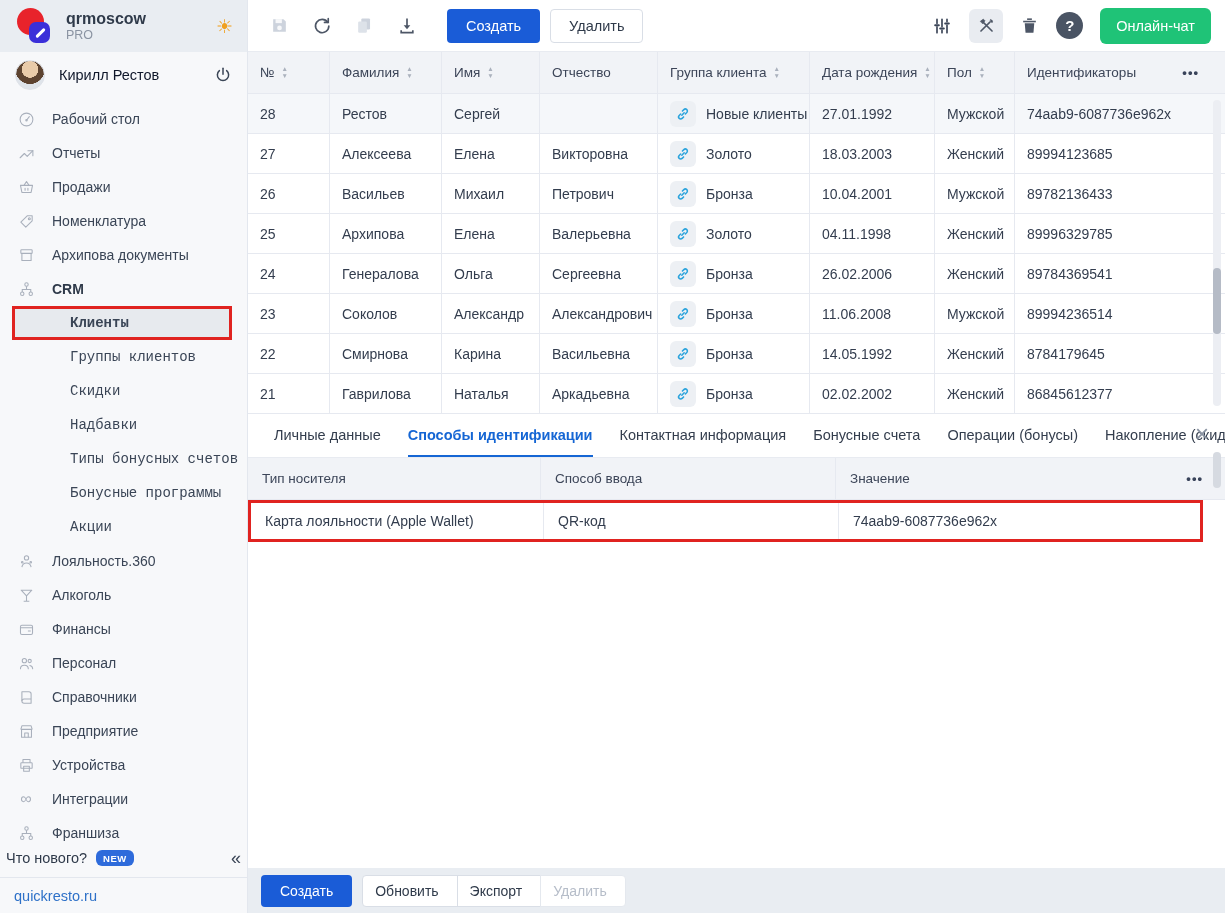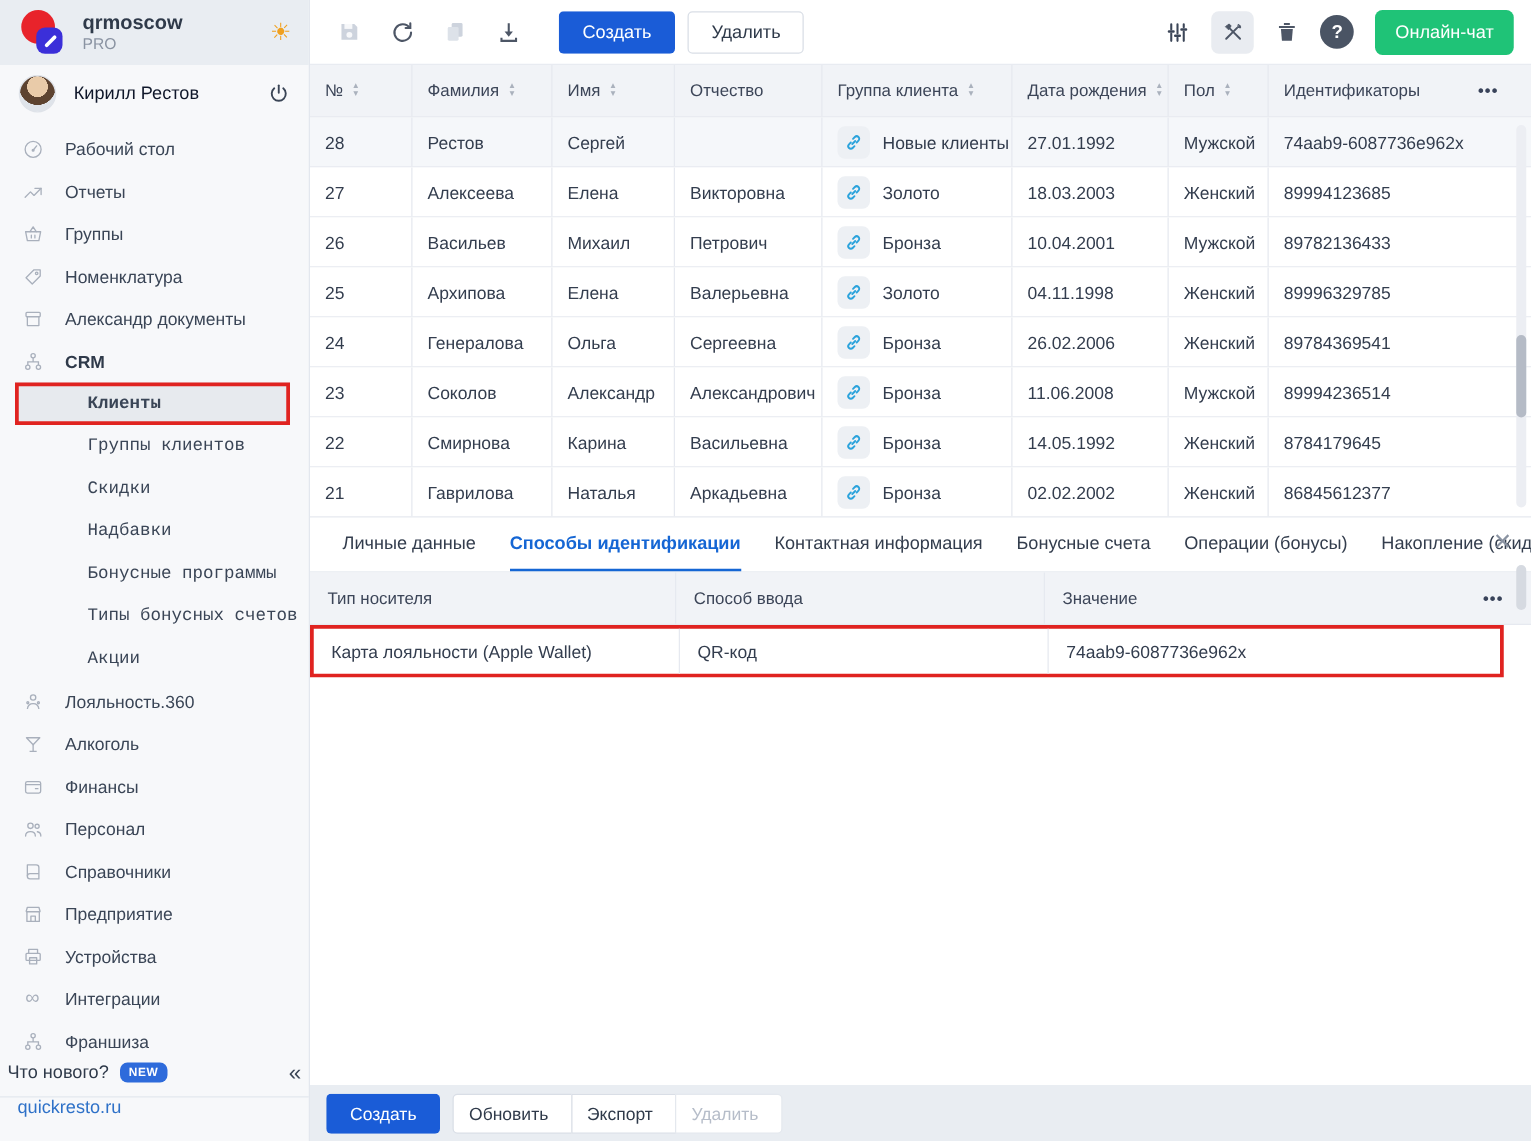--- a/index.html
+++ b/index.html
@@ -26,21 +26,21 @@
   .nav { flex:1; padding-top:4px; overflow:hidden; }
   .nav-item { height:34px; display:flex; align-items:center; gap:16px; padding:0 16px; font-size:14px; color:#3a4556; cursor:pointer; }
   .nav-item .nicon { width:20px; display:flex; justify-content:center; color:#a9b0bc; flex:none; }
   .nav-item.bold { font-weight:bold; color:#2f3a4a; }
   .nav-sub { height:34px; display:flex; align-items:center; padding-left:70px; font-size:14px; color:#3a4556; cursor:pointer;font-family:Liberation Mono, monospace; }
   .nav-sub.active { margin:0 15px 0 12px; padding-left:55px; background:#e7eaee; border:3px solid #e02320; font-weight:bold; }
   .infinity-glyph { font-size:16px; line-height:1; }
   .whats-new { height:26px; display:flex; align-items:center; gap:9px; padding:0 6px; font-size:14.5px; color:#2f3a4a; flex:none; cursor:pointer; }
   .new-badge { background:#2e6bdb; color:#fff; font-size:9.5px; font-weight:bold; padding:3px 7px 2px; border-radius:6px; letter-spacing:.5px; }
   .collapse-btn { margin-left:auto; font-size:18px; color:#3a4556; cursor:pointer; }
-  .sidebar-footer { border-top:1px solid #e3e7ee; height:36px; display:flex; padding:0 14px; margin-top:6px; flex:none; }
+  .sidebar-footer { border-top:1px solid #e3e7ee; height:36px; display:flex; align-items:center; padding:0 14px; margin-top:6px; flex:none; }
   .site-link { color:#2e71c8; font-size:14.5px; text-decoration:none; cursor:pointer; }
 
   
   .main { flex:1; display:flex; flex-direction:column; position:relative; background:#fff; min-width:0; }
   .toolbar { height:52px; display:flex; align-items:center; padding:0 14px; gap:10px; border-bottom:1px solid #e8ebf1; flex:none; }
   .tb-icons { display:flex; gap:23px; margin:0 20px 0 8px; align-items:center; }
   .icon-btn { display:flex; align-items:center; justify-content:center; cursor:pointer; background:none; border:none; padding:0; }
   .icon-btn.boxed { background:#e9ecf1; border-radius:6px; width:34px; height:34px; }
   .btn { height:34px; border-radius:4px; font-size:14.5px; padding:0 18px; display:inline-flex; align-items:center; border:1px solid transparent; cursor:pointer; font-family:inherit; }
   .btn-primary { background:#1a5cd7; color:#fff; }
@@ -146,39 +146,39 @@
         <span>Отчеты</span>
       </div>
       <div class="nav-item">
         <span class="nicon">
             <svg width="17" height="17" viewBox="0 0 24 24" fill="none" stroke="#a9b0bc" stroke-width="1.5" stroke-linecap="round" stroke-linejoin="round">
               <path d="M3.5 9h17l-2 10h-13z"></path>
               <path d="M8.5 9L12 3.5 15.5 9"></path>
               <path d="M10 13v3M14 13v3"></path>
             </svg>
           </span>
-        <span>Группы</span>
+        <span>Продажи</span>
       </div>
       <div class="nav-item">
         <span class="nicon">
             <svg width="17" height="17" viewBox="0 0 24 24" fill="none" stroke="#a9b0bc" stroke-width="1.5" stroke-linejoin="round">
               <path d="M20 4h-7L4 13l7 7 9-9z"></path>
               <circle cx="16" cy="8" r="1.4"></circle>
             </svg>
           </span>
         <span>Номенклатура</span>
       </div>
       <div class="nav-item">
         <span class="nicon">
             <svg width="17" height="17" viewBox="0 0 24 24" fill="none" stroke="#a9b0bc" stroke-width="1.5" stroke-linejoin="round">
               <rect x="4" y="4" width="16" height="5" rx="1"></rect>
               <path d="M5.5 9v10h13V9"></path>
             </svg>
           </span>
-        <span>Александр документы</span>
+        <span>Архипова документы</span>
       </div>
       <div class="nav-item bold">
         <span class="nicon">
             <svg width="17" height="17" viewBox="0 0 24 24" fill="none" stroke="#a9b0bc" stroke-width="1.5">
               <circle cx="12" cy="5" r="2.4"></circle>
               <path d="M12 7.5V12M12 12H6v3.5M12 12h6v3.5"></path>
               <circle cx="6" cy="18" r="2.4"></circle>
               <circle cx="18" cy="18" r="2.4"></circle>
             </svg>
           </span>
@@ -191,24 +191,24 @@
       <div class="nav-sub">
         <span>Группы клиентов</span>
       </div>
       <div class="nav-sub">
         <span>Скидки</span>
       </div>
       <div class="nav-sub">
         <span>Надбавки</span>
       </div>
       <div class="nav-sub">
+        <span>Типы бонусных счетов</span>
+      </div>
+      <div class="nav-sub">
         <span>Бонусные программы</span>
-      </div>
-      <div class="nav-sub">
-        <span>Типы бонусных счетов</span>
       </div>
       <div class="nav-sub">
         <span>Акции</span>
       </div>
 
       <div class="nav-item">
         <span class="nicon">
             <svg width="17" height="17" viewBox="0 0 24 24" fill="none" stroke="#a9b0bc" stroke-width="1.5">
               <circle cx="12" cy="7" r="3"></circle>
               <path d="M5.5 20c.5-4 3-6 6.5-6s6 2 6.5 6"></path>

